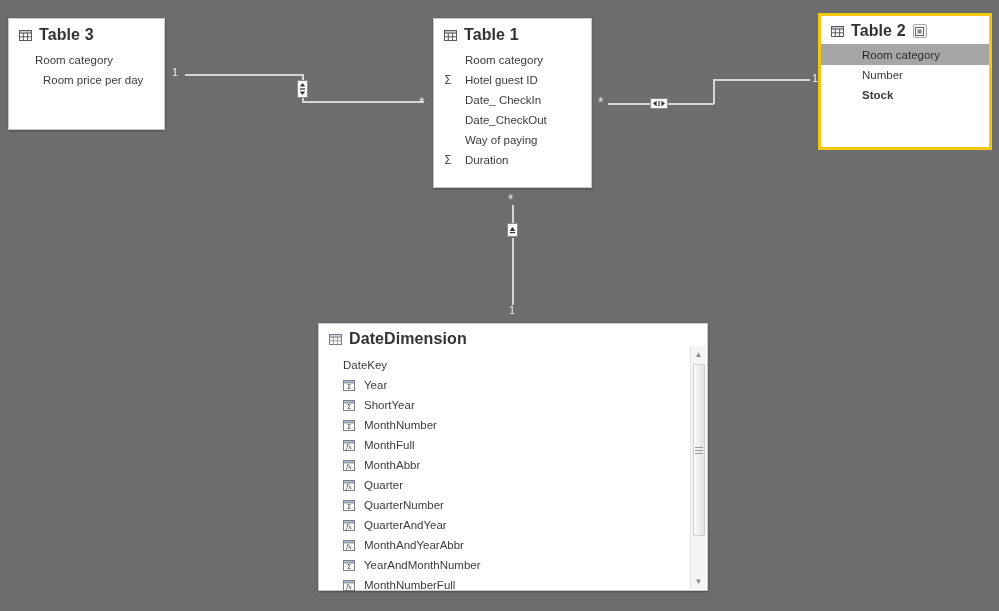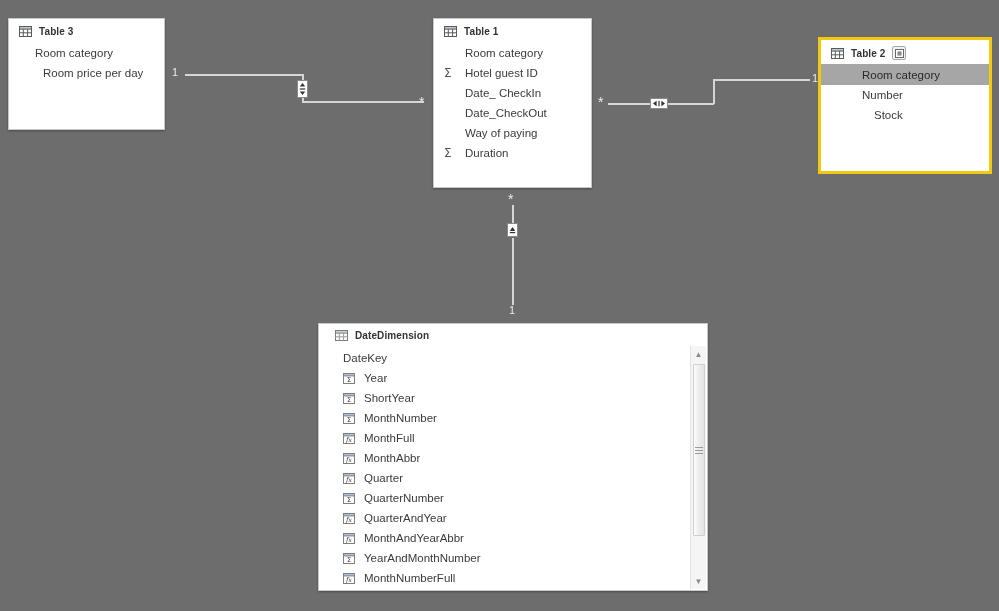--- a/index.html
+++ b/index.html
@@ -25,21 +25,21 @@
   }
   .table-card.selected {
     border: 3px solid #f2c811;
     box-shadow: none;
   }
   .table-header {
     display: flex;
     align-items: center;
     gap: 7px;
     padding: 7px 10px 4px 10px;
-    font-size: 10px;
+    font-size: 16px;
     font-weight: bold;
     color: #333333;
     white-space: nowrap;
   }
   .table-header .tname { letter-spacing: .1px; }
 
   
   .tbl-icon {
     width: 13px; height: 11px;
     flex: 0 0 auto;
@@ -249,21 +249,21 @@
       </div>
       <div class="field-row">
         <span class="field-icon">
             <span class="sigma">Σ</span>
           </span>
         <span class="field-name">Duration</span>
       </div>
     </div>
   </div>
 
-  <div class="table-card selected" style="left:818px; top:13px; width:174px; height:137px;margin-top:24px;">
+  <div class="table-card selected" style="left:818px; top:13px; width:174px; height:137px;">
     <div class="table-header" style="padding:6px 10px 3px 10px;">
       <svg class="tbl-icon" viewBox="0 0 13 11" aria-hidden="true">
         <rect x="0.5" y="0.5" width="12" height="10" fill="#fff" stroke="#5a5a5a"></rect>
         <rect x="0.5" y="0.5" width="12" height="2.6" fill="#bfc7d1" stroke="#5a5a5a"></rect>
         <line x1="4.3" y1="3.1" x2="4.3" y2="10.5" stroke="#5a5a5a"></line>
         <line x1="8.6" y1="3.1" x2="8.6" y2="10.5" stroke="#5a5a5a"></line>
         <line x1="0.5" y1="6.8" x2="12.5" y2="6.8" stroke="#5a5a5a"></line>
       </svg>
       <span class="tname">Table 2</span>
       <span class="mini-btn">
@@ -273,28 +273,28 @@
         </svg>
       </span>
     </div>
     <div class="field-list" style="padding-top:1px;">
       <div class="field-row highlight" style="padding-left:41px; height:21px;">
         <span class="field-name">Room category</span>
       </div>
       <div class="field-row" style="padding-left:41px;">
         <span class="field-name">Number</span>
       </div>
-      <div class="field-row" style="padding-left:53px;">
+      <div class="field-row" style="padding-left:41px;font-weight:bold;">
         <span class="field-name">Stock</span>
       </div>
     </div>
   </div>
 
   <div class="table-card" style="left:318px; top:323px; width:390px; height:268px;">
-    <div class="table-header" style="padding:6px 10px 3px 10px;margin-left:6px;">
+    <div class="table-header" style="padding:6px 10px 3px 10px;">
       <svg class="tbl-icon" viewBox="0 0 13 11" aria-hidden="true">
         <rect x="0.5" y="0.5" width="12" height="10" fill="#fff" stroke="#7a7a7a"></rect>
         <rect x="0.5" y="0.5" width="12" height="2.6" fill="#ccd4de" stroke="#7a7a7a"></rect>
         <line x1="4.3" y1="3.1" x2="4.3" y2="10.5" stroke="#9a9a9a"></line>
         <line x1="8.6" y1="3.1" x2="8.6" y2="10.5" stroke="#9a9a9a"></line>
         <line x1="0.5" y1="6.8" x2="12.5" y2="6.8" stroke="#9a9a9a"></line>
       </svg>
       <span class="tname">DateDimension</span>
     </div>
     <div class="field-list" style="padding-top:4px;">

